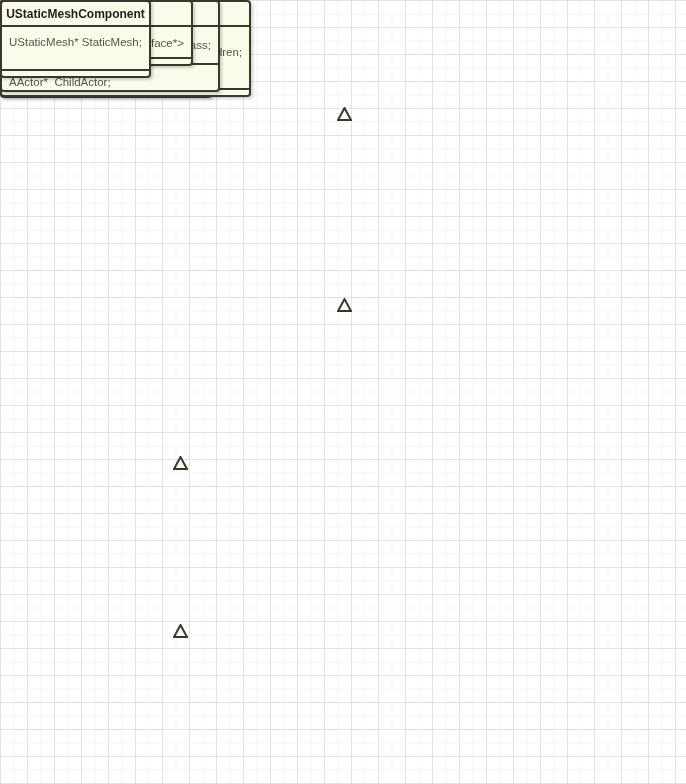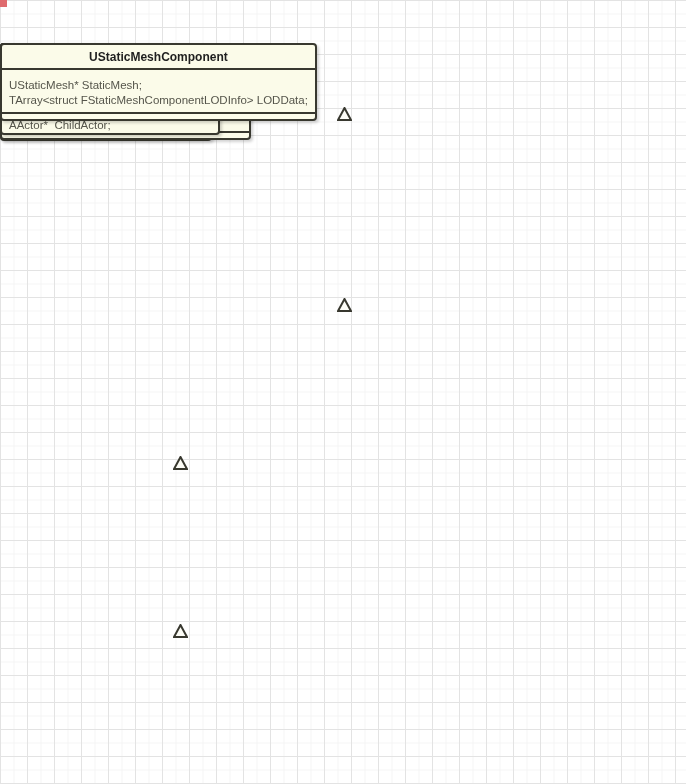--- a/index.html
+++ b/index.html
@@ -21,21 +21,20 @@
 
   .class-box {
     position: absolute;
     box-sizing: border-box;
     background: #fbfbe9;
     border: 2px solid #38382f;
     border-radius: 4px;
     box-shadow: 2px 2px 3px rgba(0,0,0,0.18);
     display: flex;
     flex-direction: column;
-    margin-top: 43px;
   }
   .class-title {
     flex: none;
     box-sizing: border-box;
     border-bottom: 2px solid #38382f;
     font-size: 12px;
     font-weight: bold;
     color: #1f1f1f;
     display: flex;
     align-items: center;
@@ -155,18 +154,17 @@
 
   <svg class="arrowhead" style="left:173; top:624;" viewBox="0 0 15 14">
     <polygon points="7.5,1 14,13 1,13" fill="#fcfcf6" stroke="#38382f" stroke-width="2"></polygon>
   </svg>
   <div class="conn" style="left:179; top:638; width:3; height:45;"></div>
 
   <div class="class-box" style="left:15; top:683; width:336; height:92;">
     <div class="class-title" style="height:25px;">UStaticMeshComponent</div>
     <div class="class-section" style="height:44px; padding-top:8px;">
       <div class="member">UStaticMesh* StaticMesh;</div>
-      <div class="member">TArray&lt;struct FStaticMeshComponentLODInfo&gt; LODData;</div>
     </div>
     <div class="class-section last"></div>
   </div>
 
 </div>
 
 </body></html>

